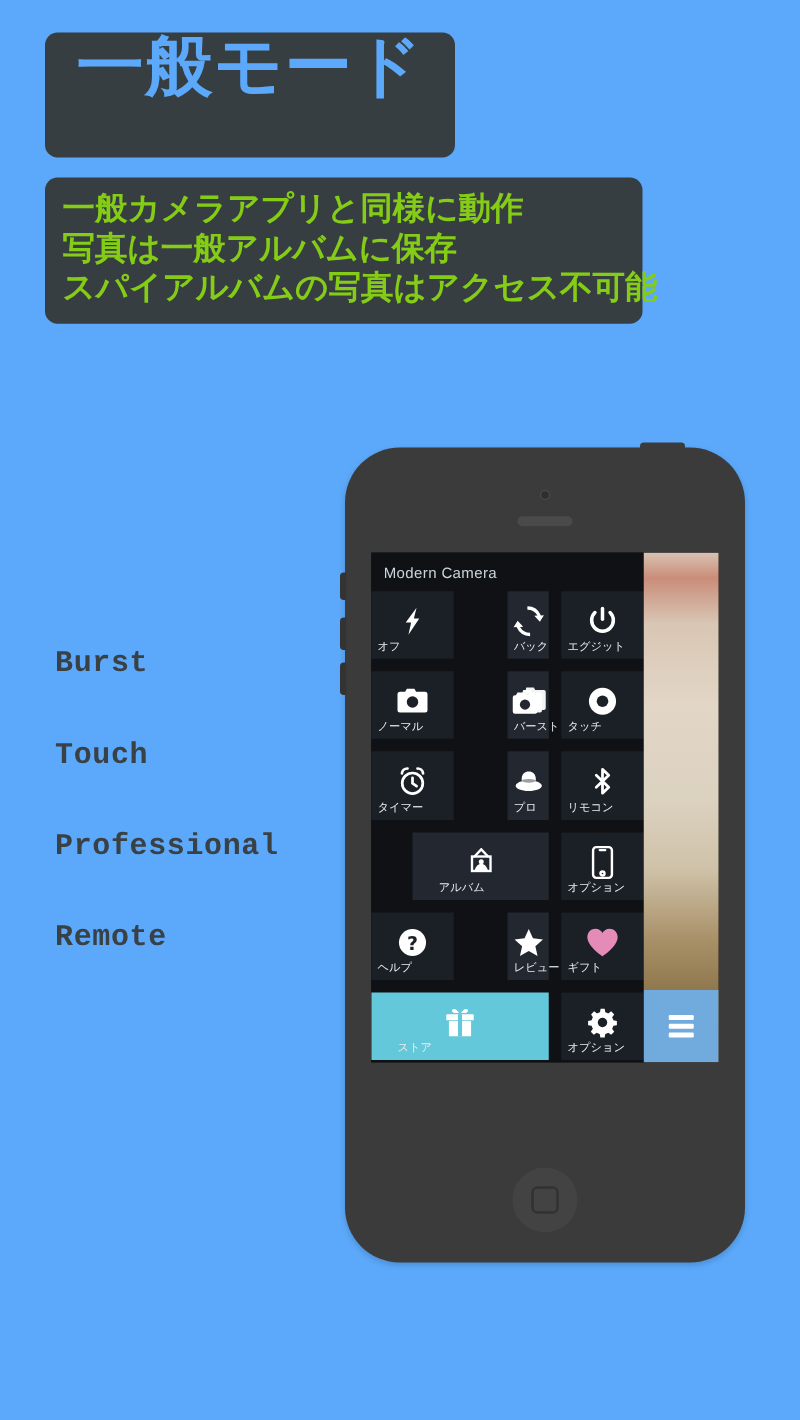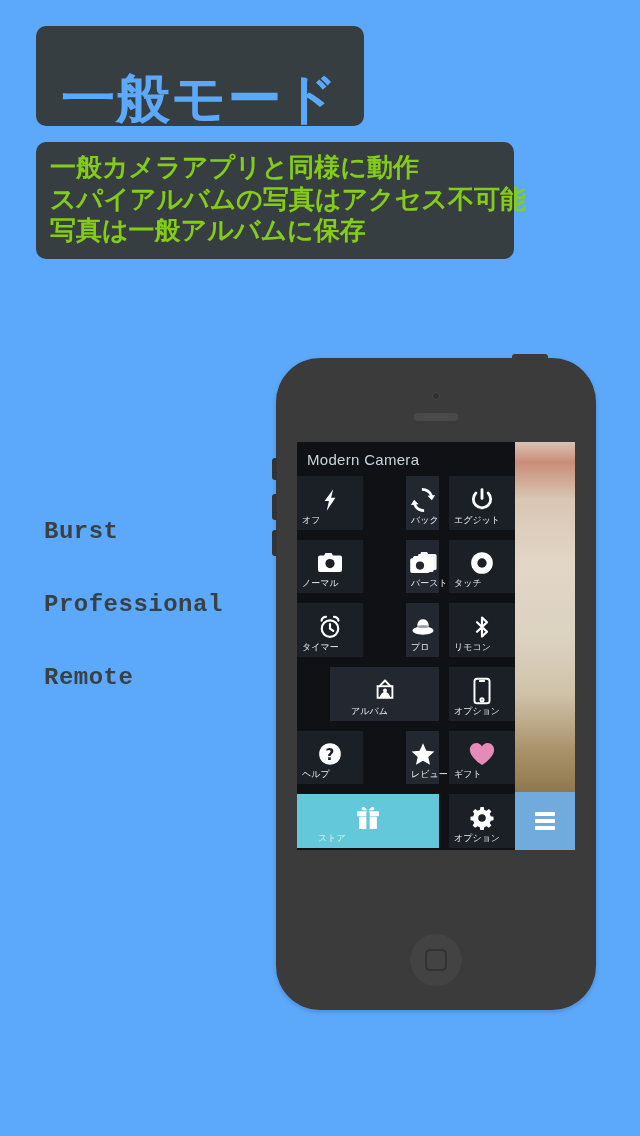--- a/index.html
+++ b/index.html
@@ -19,21 +19,21 @@
   
   #title-banner {
     position: absolute;
     left: 36px;
     top: 26px;
     width: 328px;
     height: 100px;
     background: #373E41;
     border-radius: 10px;
     display: flex;
-    align-items: flex-end;
+    align-items: flex-start;
     justify-content: center;
   }
   #title-text {
     color: #5CA9FB;
     font-size: 54px;
     font-weight: bold;
     letter-spacing: 1px;
     line-height: 1;
     font-family: "DejaVu Sans", sans-serif;
   }
@@ -163,21 +163,21 @@
   }
   #app-panel {
     width: 218px;
     height: 100%;
     background: #0F1115;
     display: flex;
     flex-direction: column;
   }
   #app-title {
     color: #C9D6DC;
-    font-size: 15px;
+    font-size: 12px;
     padding: 9px 0 8px 10px;
     font-weight: 300;
     letter-spacing: 0.3px;
     font-family: "Liberation Sans", sans-serif;
   }
   #tile-grid {
     flex: 1;
     display: grid;
     grid-template-columns: repeat(3, 1fr);
     grid-auto-rows: 1fr;
@@ -257,26 +257,27 @@
 </style>
 </head>
 <body>
 
 <div id="title-banner">
   <div id="title-text">一般モード</div>
 </div>
 
 <div id="desc-box">
   <div class="desc-line">一般カメラアプリと同様に動作</div>
+  <div class="desc-line">写真は一般アルバムに保存</div>
   <div class="desc-line">スパイアルバムの写真はアクセス不可能</div>
-  <div class="desc-line">写真は一般アルバムに保存</div>
 </div>
 
 <div id="feature-list">
   <div class="feature-label">Burst</div>
+  <div class="feature-label">Touch</div>
   <div class="feature-label">Professional</div>
   <div class="feature-label">Remote</div>
 </div>
 
 <div id="phone">
   <div id="phone-top-nub"></div>
   <div id="phone-camera-dot"></div>
   <div id="phone-speaker"></div>
 
   <div class="side-btn" id="side-btn-mute"></div>

